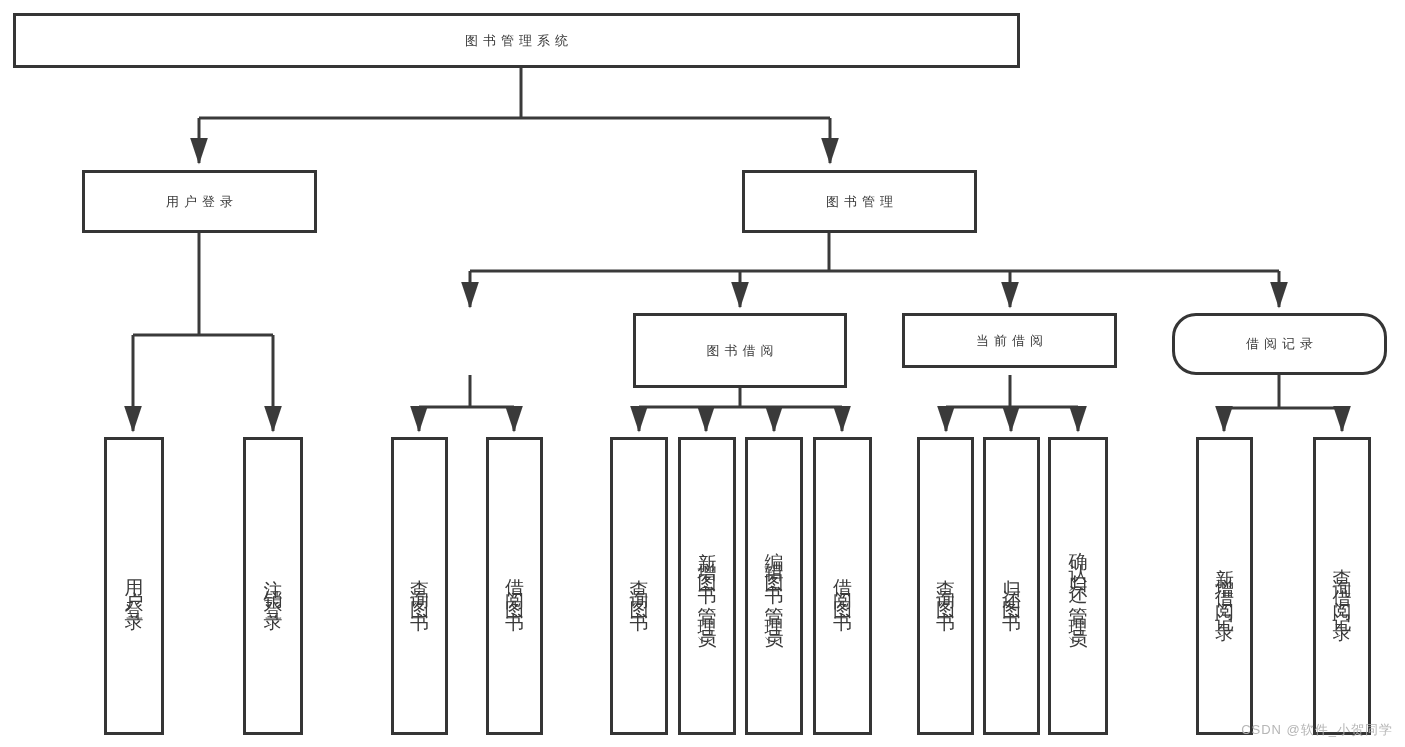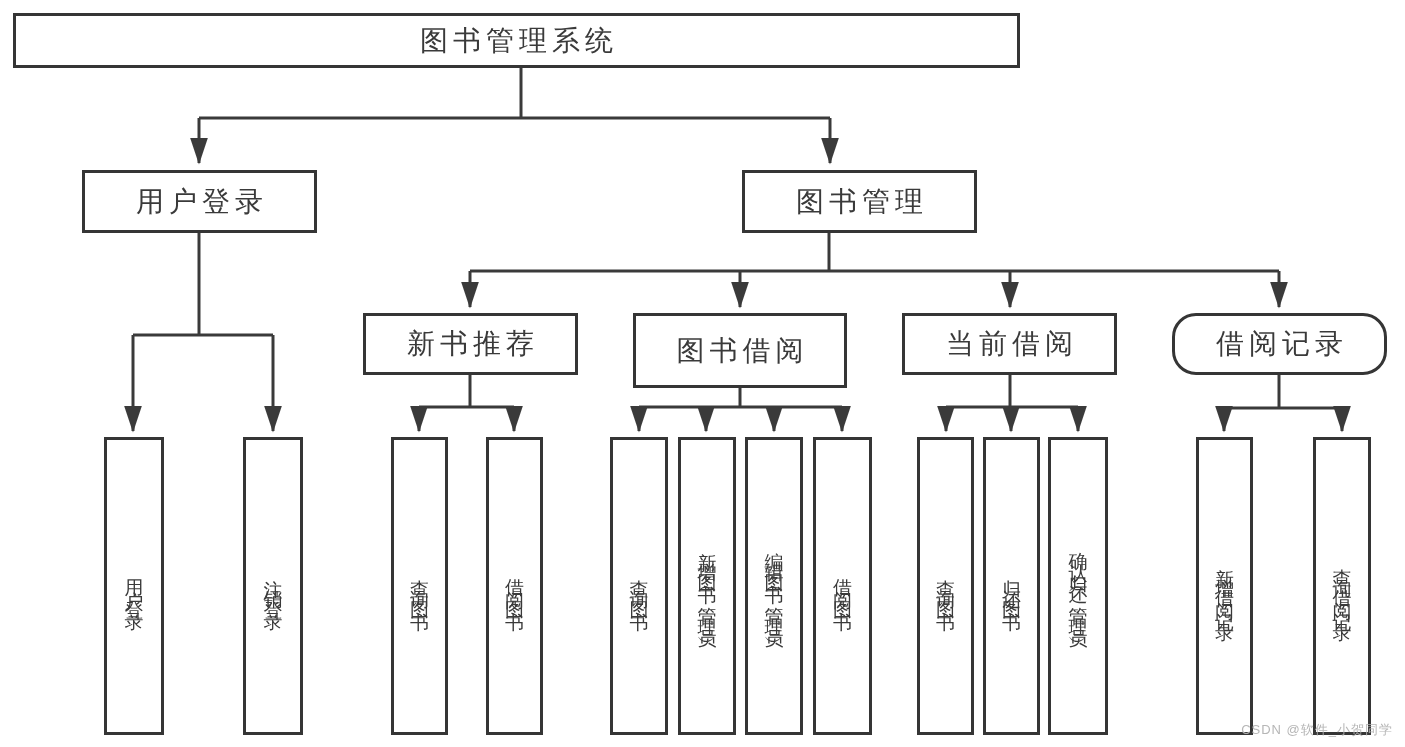--- a/index.html
+++ b/index.html
@@ -30,21 +30,21 @@
     display: flex;
     align-items: center;
     justify-content: center;
     z-index: 2;
   }
   .node .lbl {
     color: #3a3a3a;
     white-space: nowrap;
   }
   .hnode .lbl {
-    font-size: 28px;
+    font-size: 13px;
     letter-spacing: 5px;
     text-indent: 5px;
   }
   .vnode .lbl {
     writing-mode: vertical-rl;
     font-size: 19px;
     letter-spacing: 11px;
   }
   .watermark {
     position: absolute;
@@ -116,27 +116,24 @@
     <span class="lbl">图书管理系统</span>
   </div>
 
   <div class="node hnode" style="left:82px; top:170px; width:235px; height:63px;">
     <span class="lbl">用户登录</span>
   </div>
   <div class="node hnode" style="left:742px; top:170px; width:235px; height:63px;">
     <span class="lbl">图书管理</span>
   </div>
 
-  <div class="node hnode" style="left:363px; top:313px; width:215px; height:62px;">
-    <span class="lbl">新书推荐</span>
-  </div>
   <div class="node hnode" style="left:633px; top:313px; width:214px; height:75px;">
     <span class="lbl">图书借阅</span>
   </div>
-  <div class="node hnode" style="left:902px; top:313px; width:215px; height:62px;">
+  <div class="node hnode" style="left:902px; top:313px; width:215px; height:55px;">
     <span class="lbl">当前借阅</span>
   </div>
   <div class="node hnode" style="left:1172px; top:313px; width:215px; height:62px;border-radius:24px;">
     <span class="lbl">借阅记录</span>
   </div>
 
   <div class="node vnode" style="left:104px; top:437px; width:60px; height:298px;">
     <span class="lbl">用户登录</span>
   </div>
   <div class="node vnode" style="left:243px; top:437px; width:60px; height:298px;">

